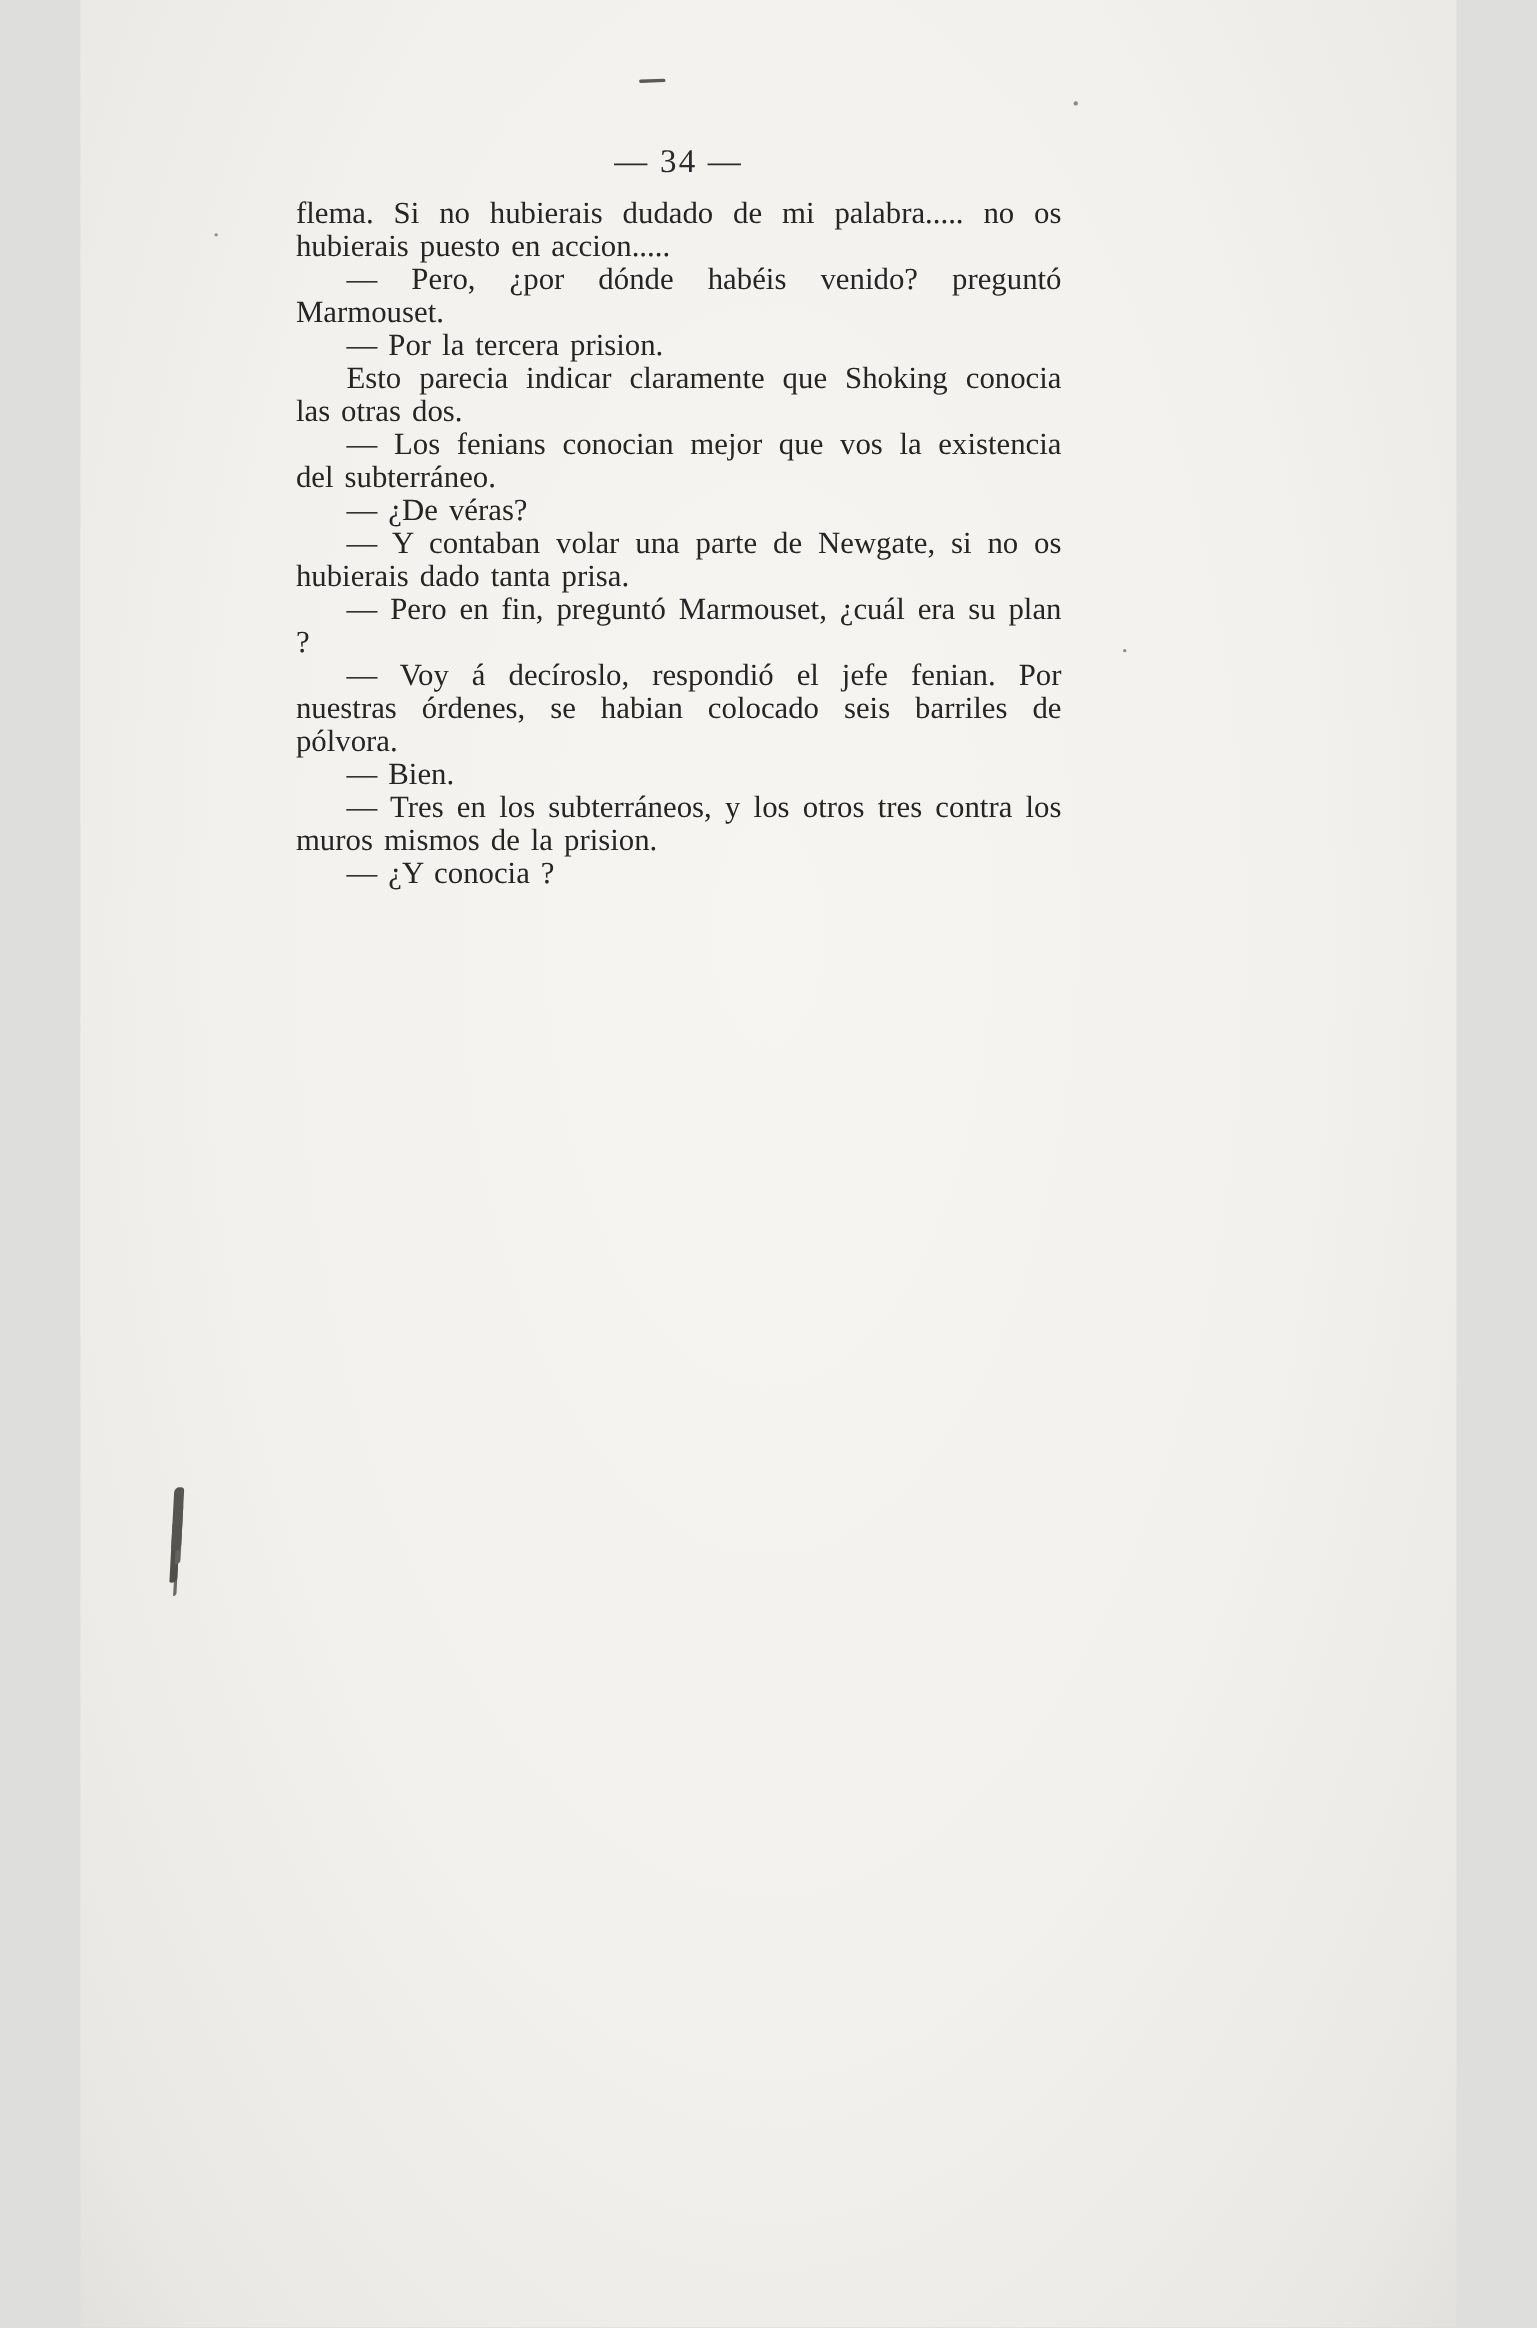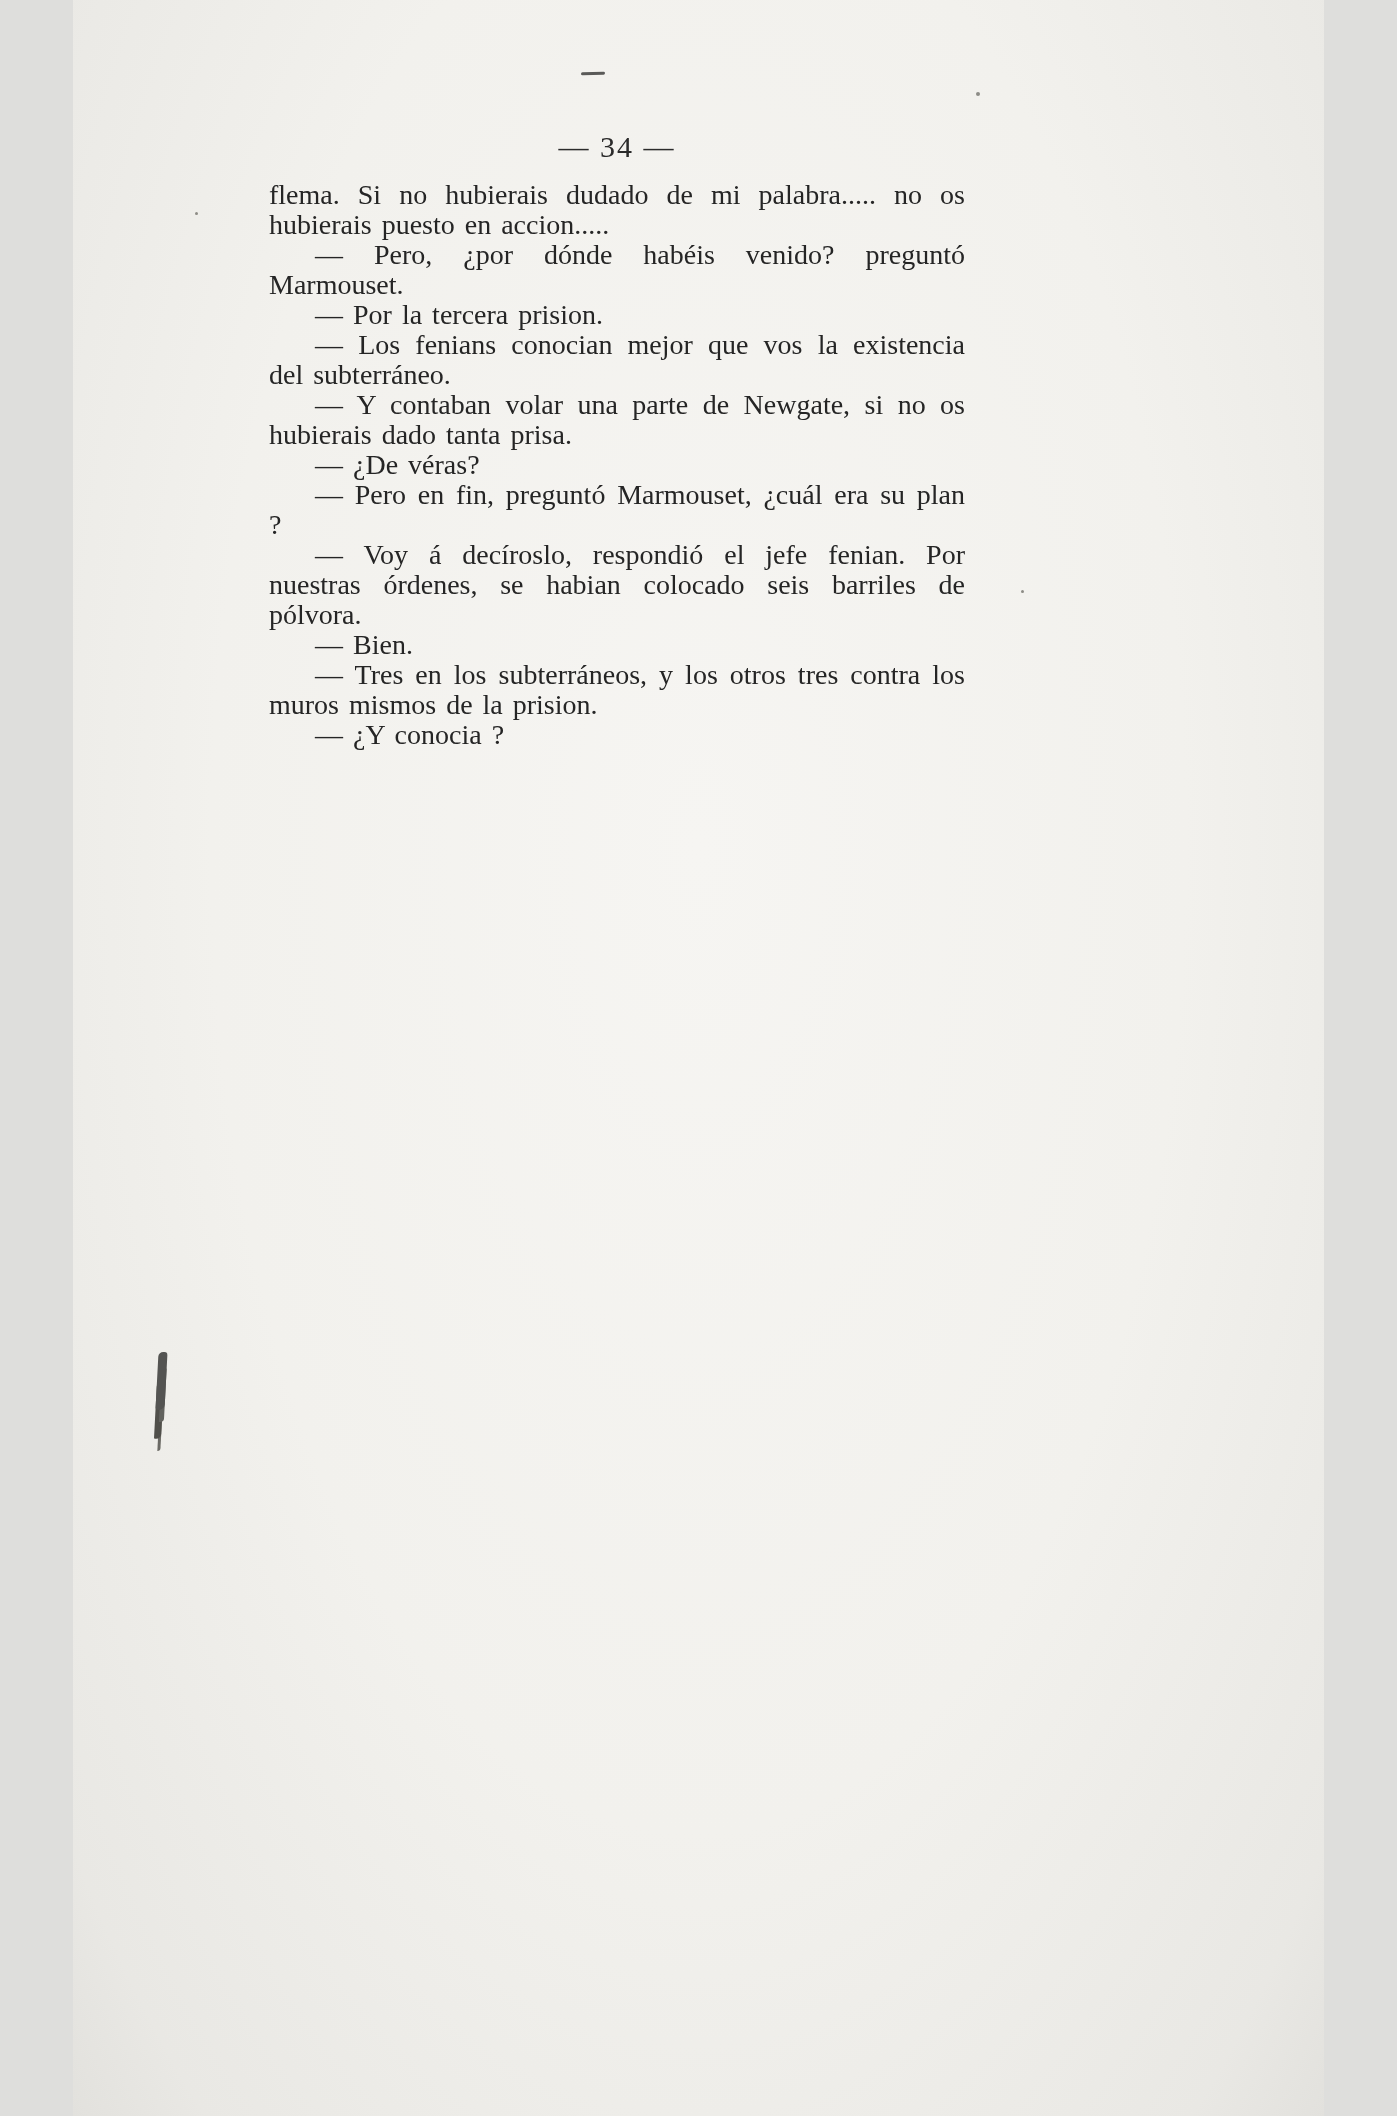--- a/index.html
+++ b/index.html
@@ -88,23 +88,24 @@
   <div class="speck s1"></div>
   <div class="speck s2"></div>
   <div class="speck s3"></div>
 
   <div class="text-block">
     <div class="page-number">— 34 —</div>
 
     <p class="para no-indent">flema. Si no hubierais dudado de mi palabra..... no os hubierais puesto en accion.....</p>
     <p class="para">— Pero, ¿por dónde habéis venido? preguntó Marmouset.</p>
     <p class="para">— Por la tercera prision.</p>
+    <p class="para">Esto parecia indicar claramente que Shoking conocia las otras dos.</p>
     <p class="para">— Los fenians conocian mejor que vos la existencia del subterráneo.</p>
+    <p class="para">— ¿De véras?</p>
     <p class="para">— Y contaban volar una parte de Newgate, si no os hubierais dado tanta prisa.</p>
-    <p class="para">— ¿De véras?</p>
     <p class="para">— Pero en fin, preguntó Marmouset, ¿cuál era su plan ?</p>
     <p class="para">— Voy á decíroslo, respondió el jefe fenian. Por nuestras órdenes, se habian colocado seis barriles de pólvora.</p>
     <p class="para">— Bien.</p>
     <p class="para">— Tres en los subterráneos, y los otros tres contra los muros mismos de la prision.</p>
     <p class="para">— ¿Y conocia ?</p>
   </div>
 
   <div class="ink-smudge"></div>
 
 </div>

